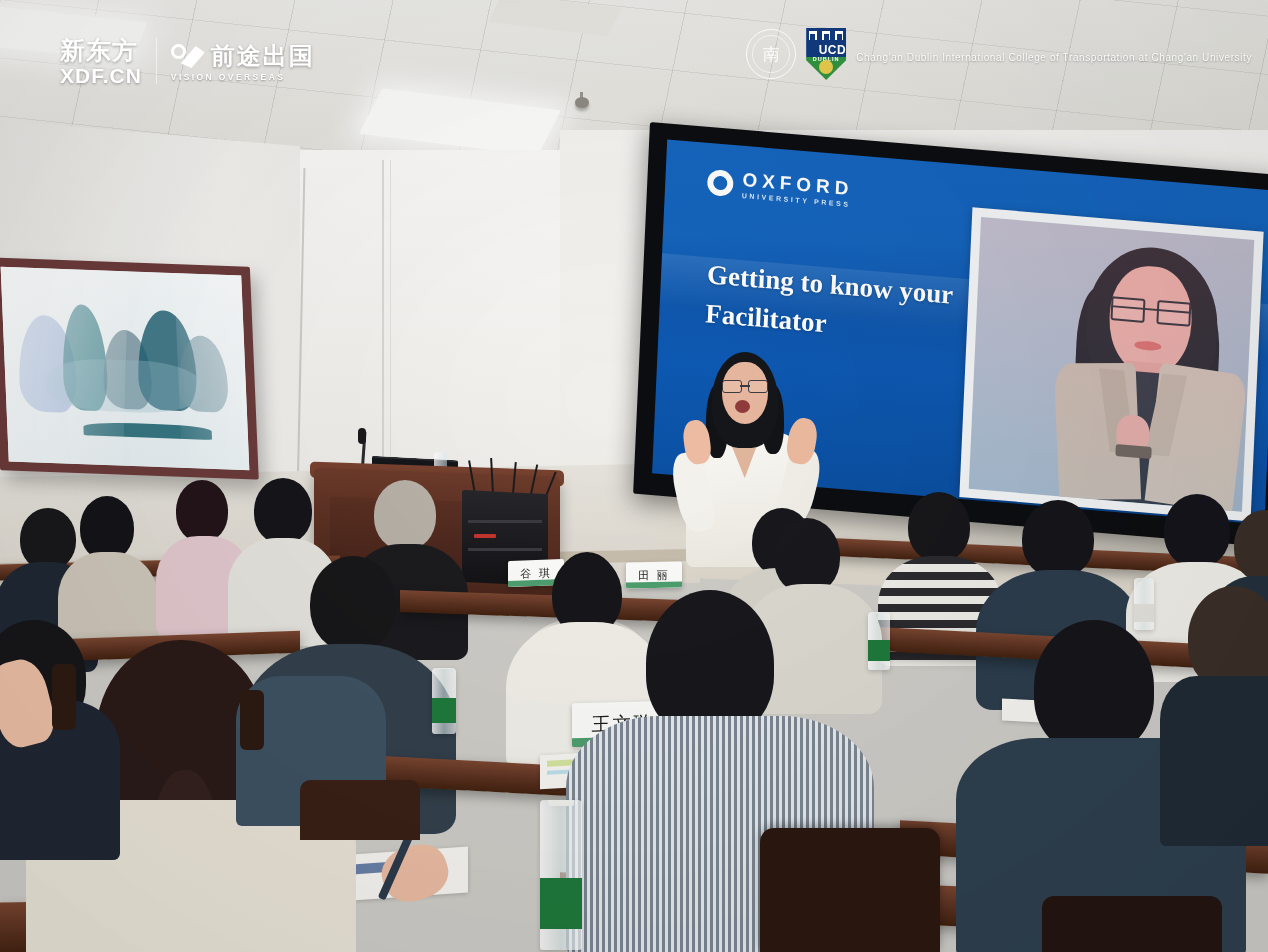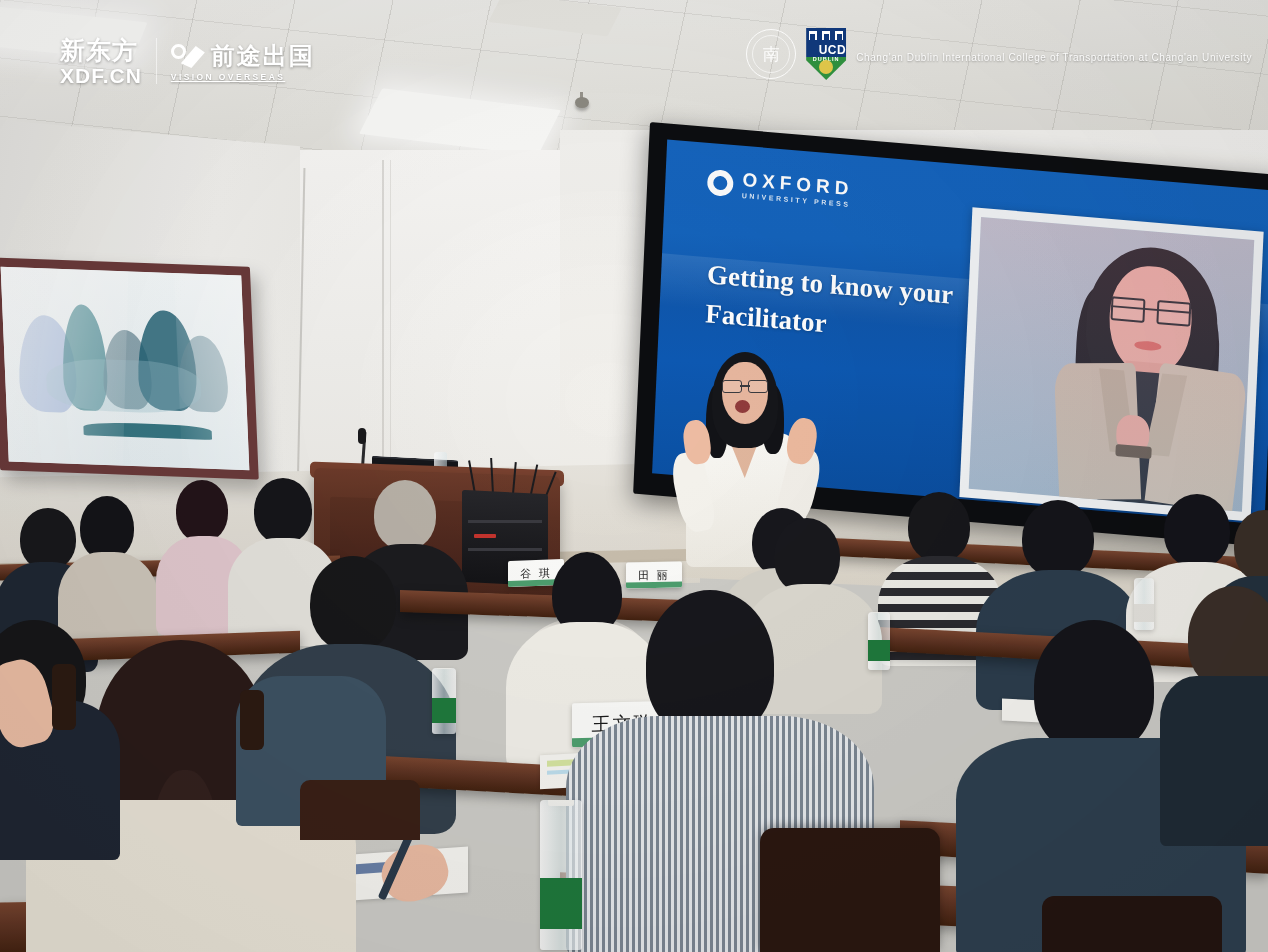--- a/index.html
+++ b/index.html
@@ -304,21 +304,20 @@
   }
   .wm-div{width:1px;height:46px;background:rgba(255,255,255,.55);}
   .vo{display:flex;flex-direction:column;align-items:flex-start;}
   .vo-han{
     color:#fff;font-weight:700;font-size:24px;letter-spacing:2px;
     font-family:"DejaVu Sans",sans-serif;text-shadow:0 1px 3px rgba(0,0,0,.35);
   }
   .vo-en{
     color:#fff;font-size:8.5px;letter-spacing:2.4px;font-weight:700;margin-top:0;
     text-shadow:0 1px 2px rgba(0,0,0,.35);
-    text-decoration:underline;
   }
   .vo-row{display:flex;align-items:center;gap:6px;}
   .vo-mark{
     width:34px;height:28px;position:relative;
   }
   .vo-mark:before{
     content:"";position:absolute;left:0;top:2px;width:15px;height:15px;border-radius:50%;
     border:3px solid #fff;box-sizing:border-box;
   }
   .vo-mark:after{

